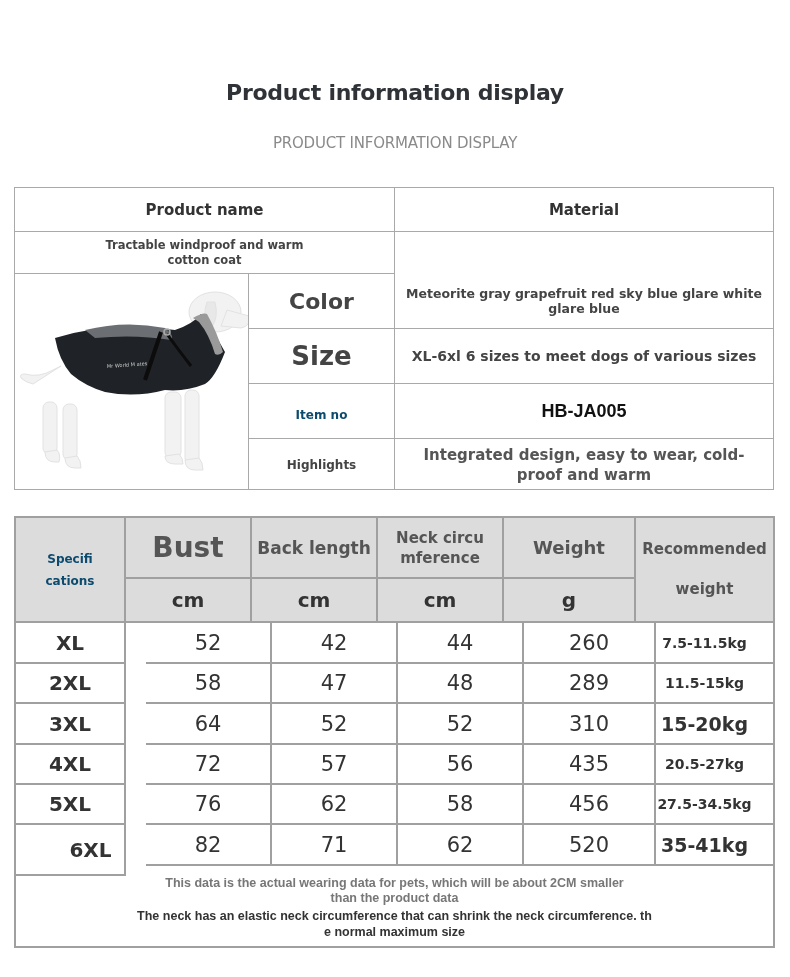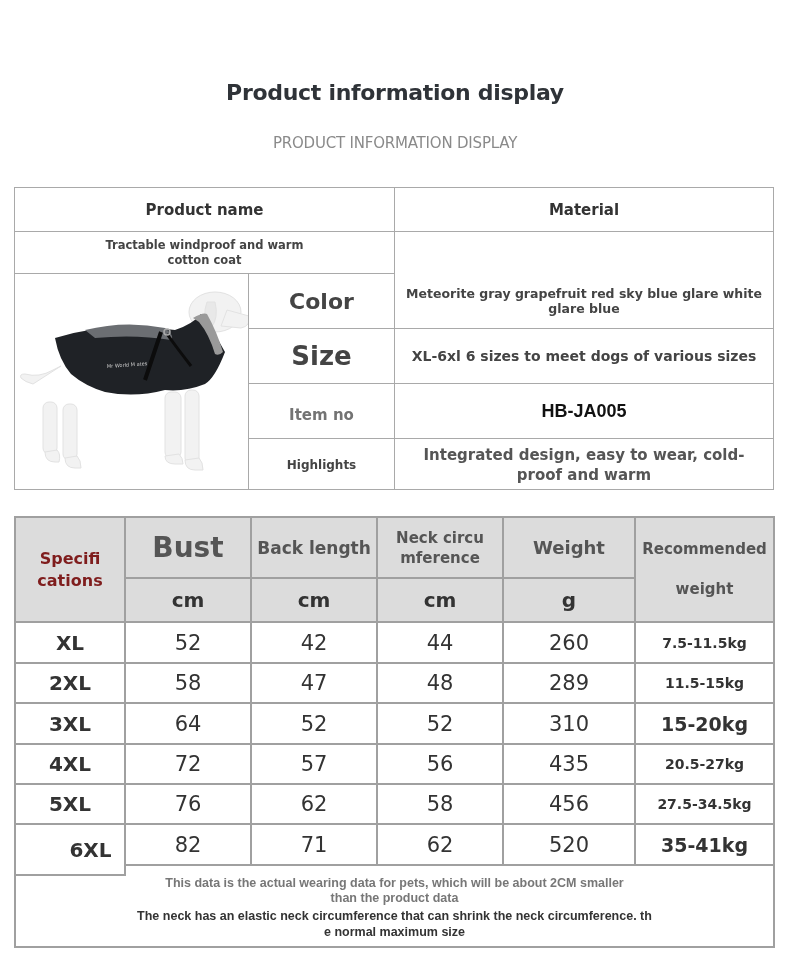--- a/index.html
+++ b/index.html
@@ -12,44 +12,44 @@
 
   
   .info { position:absolute; left:14px; top:187px; width:760px; height:303px;
           border:1px solid #a9a9a9; box-sizing:border-box; }
   .cell { position:absolute; box-sizing:border-box; display:flex; align-items:center;
           justify-content:center; text-align:center; border-color:#a9a9a9; border-style:solid; border-width:0; }
   .hdr { font-size:15px; font-weight:bold; color:#333; }
   .sm { font-size:11.5px; font-weight:bold; color:#444; line-height:15px; }
   .lbl-big { font-size:26px; font-weight:bold; color:#444; }
   .lbl-mid { font-size:22px; font-weight:bold; color:#444; }
-  .lbl-item { font-size:15px; font-weight:bold; color:#737373; }
+  .lbl-item { font-size:12px; font-weight:bold; color:#0c4a6e; }
   .lbl-small { font-size:12px; font-weight:bold; color:#444; }
   .val-md { font-size:14px; font-weight:bold; color:#444; }
   .val-sm { font-size:12.5px; font-weight:bold; color:#444; }
   .val-id { font-family:"Liberation Sans", sans-serif; font-size:18px; font-weight:bold; color:#111; }
   .val-hl { font-size:15px; font-weight:bold; color:#555; line-height:20px; }
 
   .dog { position:absolute; left:0; top:84px; width:233px; height:218px; }
 
   
   .size { position:absolute; left:14px; top:516px; width:761px; height:432px;
           border:2px solid #a0a0a0; box-sizing:border-box; }
   .sc { position:absolute; box-sizing:border-box; display:flex; align-items:center; justify-content:center;
         text-align:center; border-color:#a0a0a0; border-style:solid; border-width:0; }
   .gray { background:#dcdcdc; }
-  .h-spec { font-size:16px; font-weight:bold; color:#7f1d1d; line-height:22px; }
+  .h-spec { font-size:12px; font-weight:bold; color:#0c4a6e; line-height:22px; }
   .h-bust { font-size:28px; font-weight:bold; color:#555; }
   .h-back { font-size:17px; font-weight:bold; color:#555; }
   .h-neck { font-size:15px; font-weight:bold; color:#555; line-height:20px; }
   .h-weight { font-size:18px; font-weight:bold; color:#555; }
   .h-rec { font-size:15px; font-weight:bold; color:#555; line-height:21px;gap:19px; }
   .h-unit { font-size:20px; font-weight:bold; color:#333; }
   .d-size { font-size:20px; font-weight:bold; color:#333; }
-  .d-num { font-size:21px; color:#333; }
+  .d-num { font-size:21px; color:#333;margin-left:20px; }
   .d-rec { font-size:14px; font-weight:bold; color:#333; }
   .d-rec-lg { font-size:19px; font-weight:bold; color:#333; }
   .notes { position:absolute; left:0; top:348px; width:757px; height:80px; text-align:center;
            font-family:"Liberation Sans", sans-serif; }
   .note1 { font-size:12.5px; color:#777; line-height:15px; margin-top:10px; font-weight:bold; }
   .note2 { font-size:12.5px; color:#333; line-height:16px; margin-top:2px; font-weight:bold; }
 </style>
 </head>
 <body>
 

